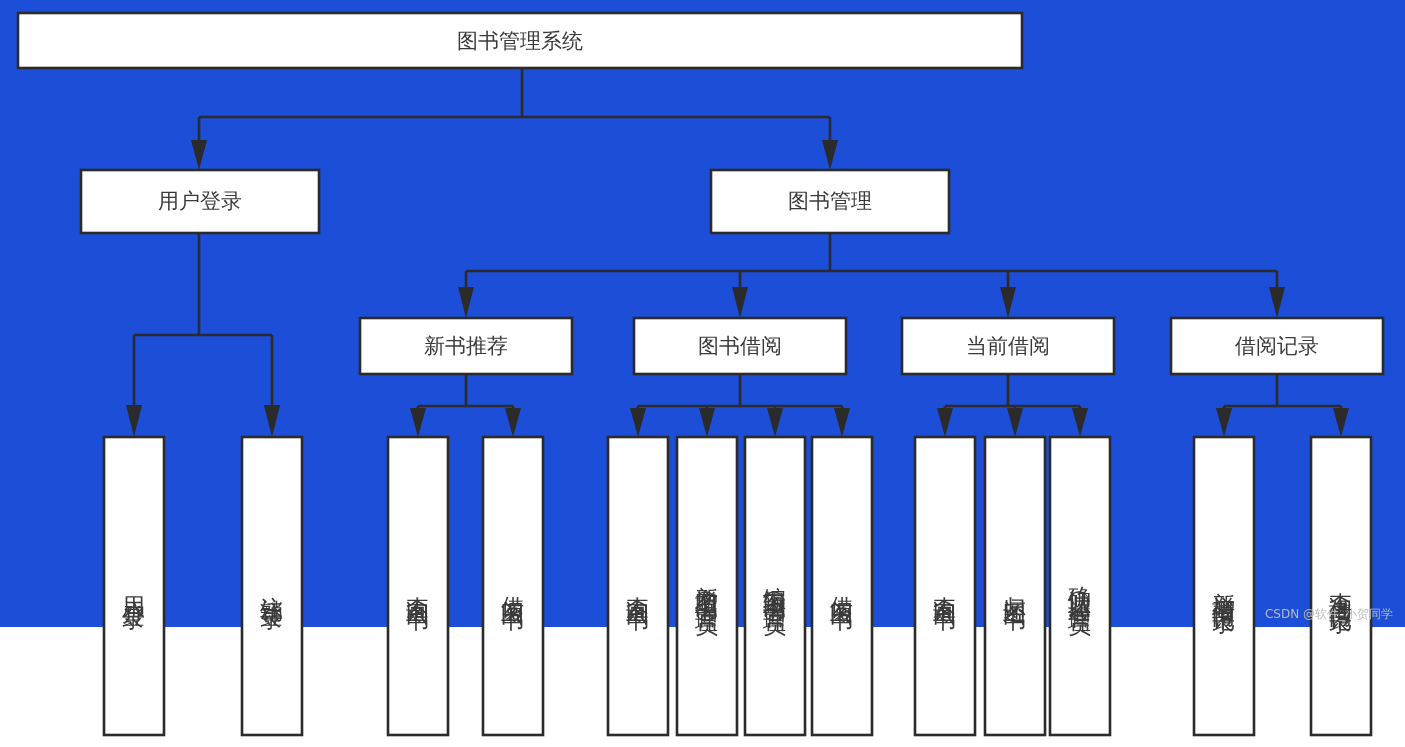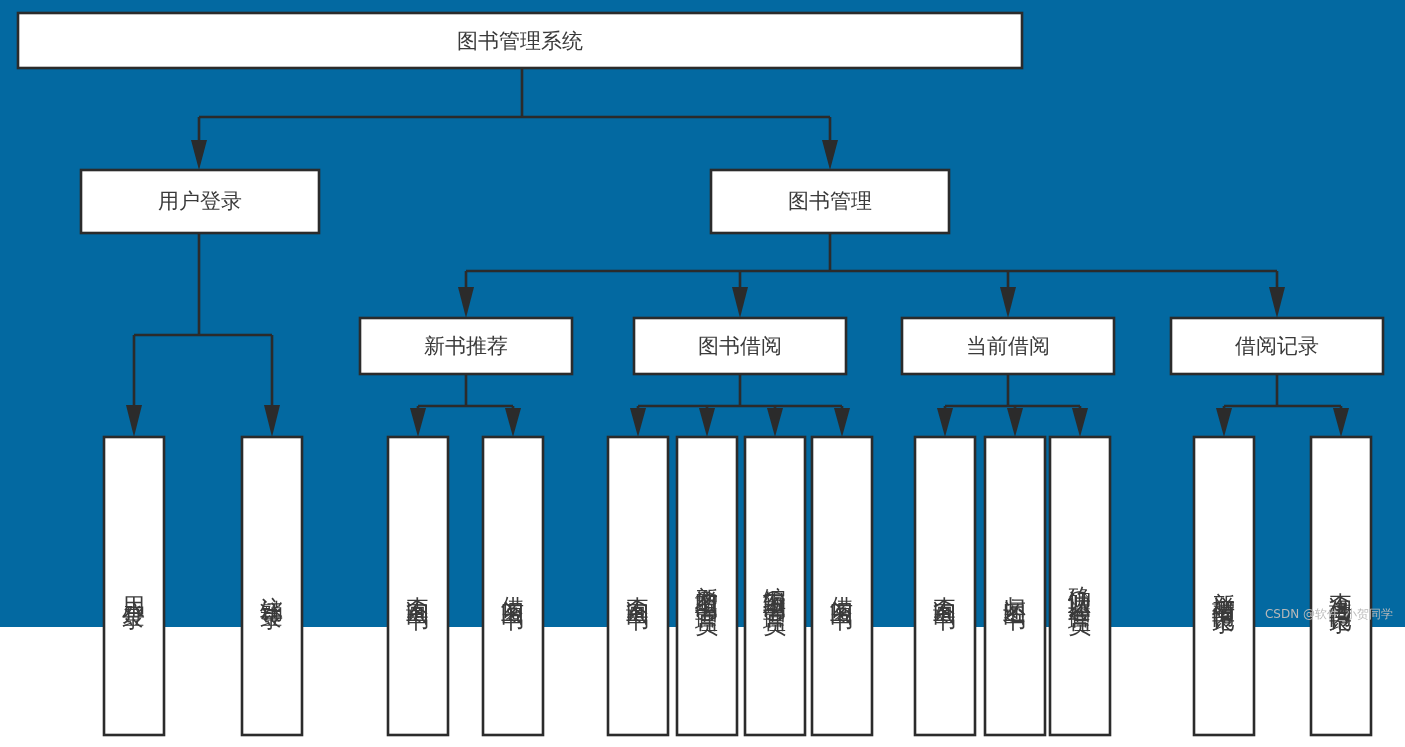--- a/index.html
+++ b/index.html
@@ -10,21 +10,21 @@
   body {
     width: 1405px;
     height: 747px;
     font-family: "DejaVu Sans", "Liberation Sans", sans-serif;
     overflow: hidden;
   }
   #diagram-root {
     position: relative;
     width: 1405px;
     height: 627px;
-    background: #0369a1;
+    background: #1d4ed8;
   }
   svg.diagram {
     position: absolute;
     top: 0;
     left: 0;
     width: 1405px;
     height: 747px;
   }
   .node-rect {
     fill: #ffffff;

